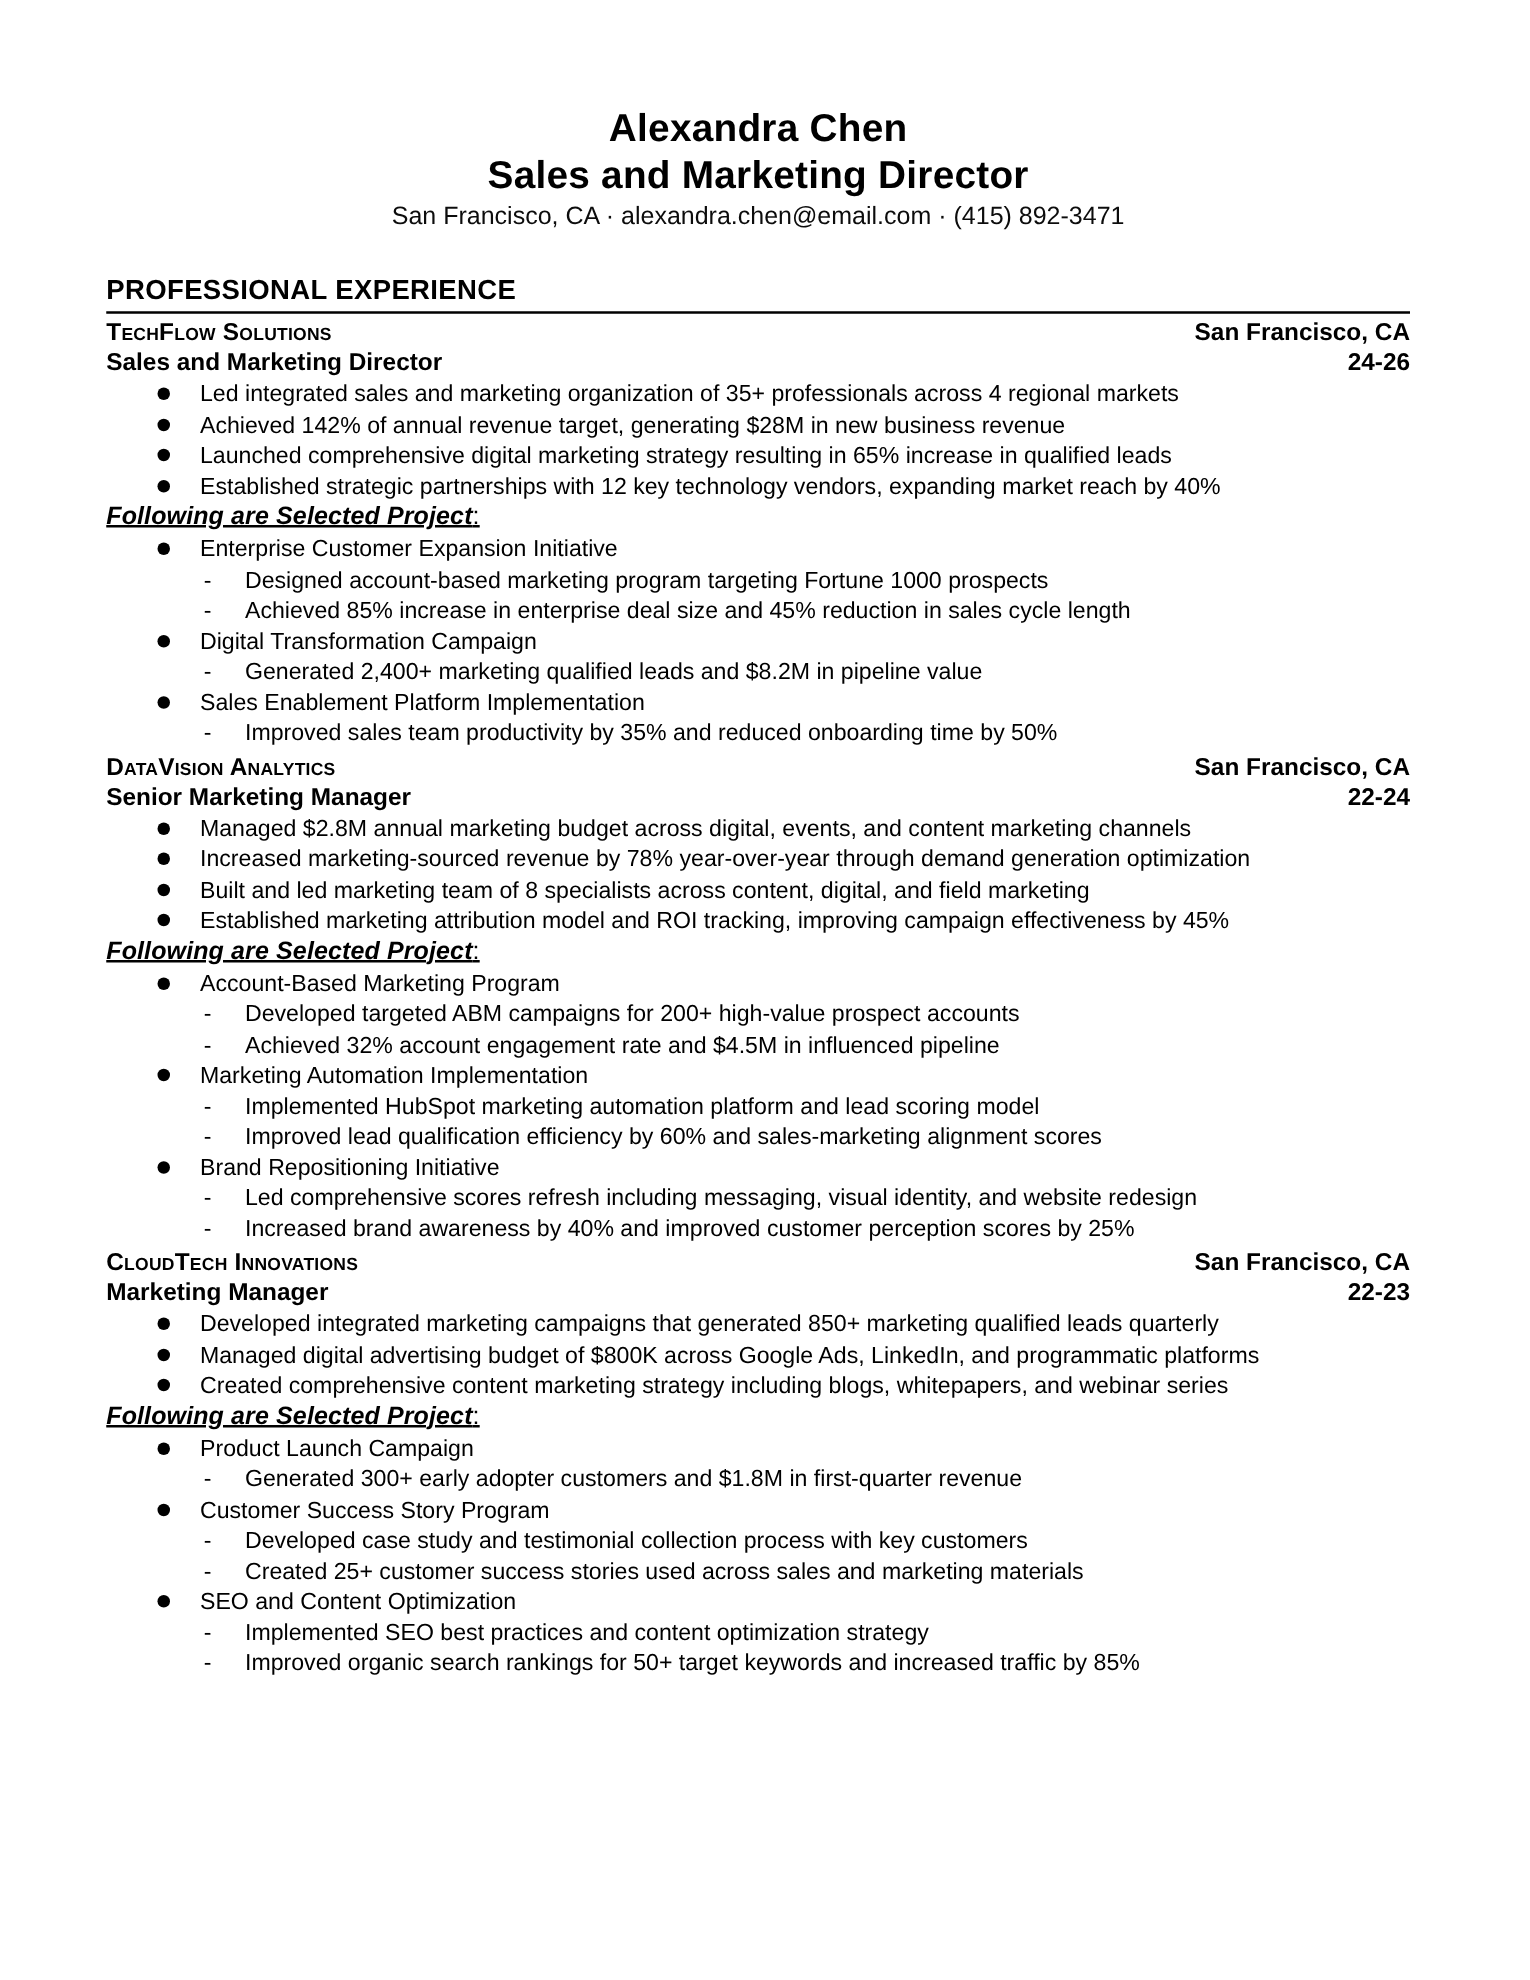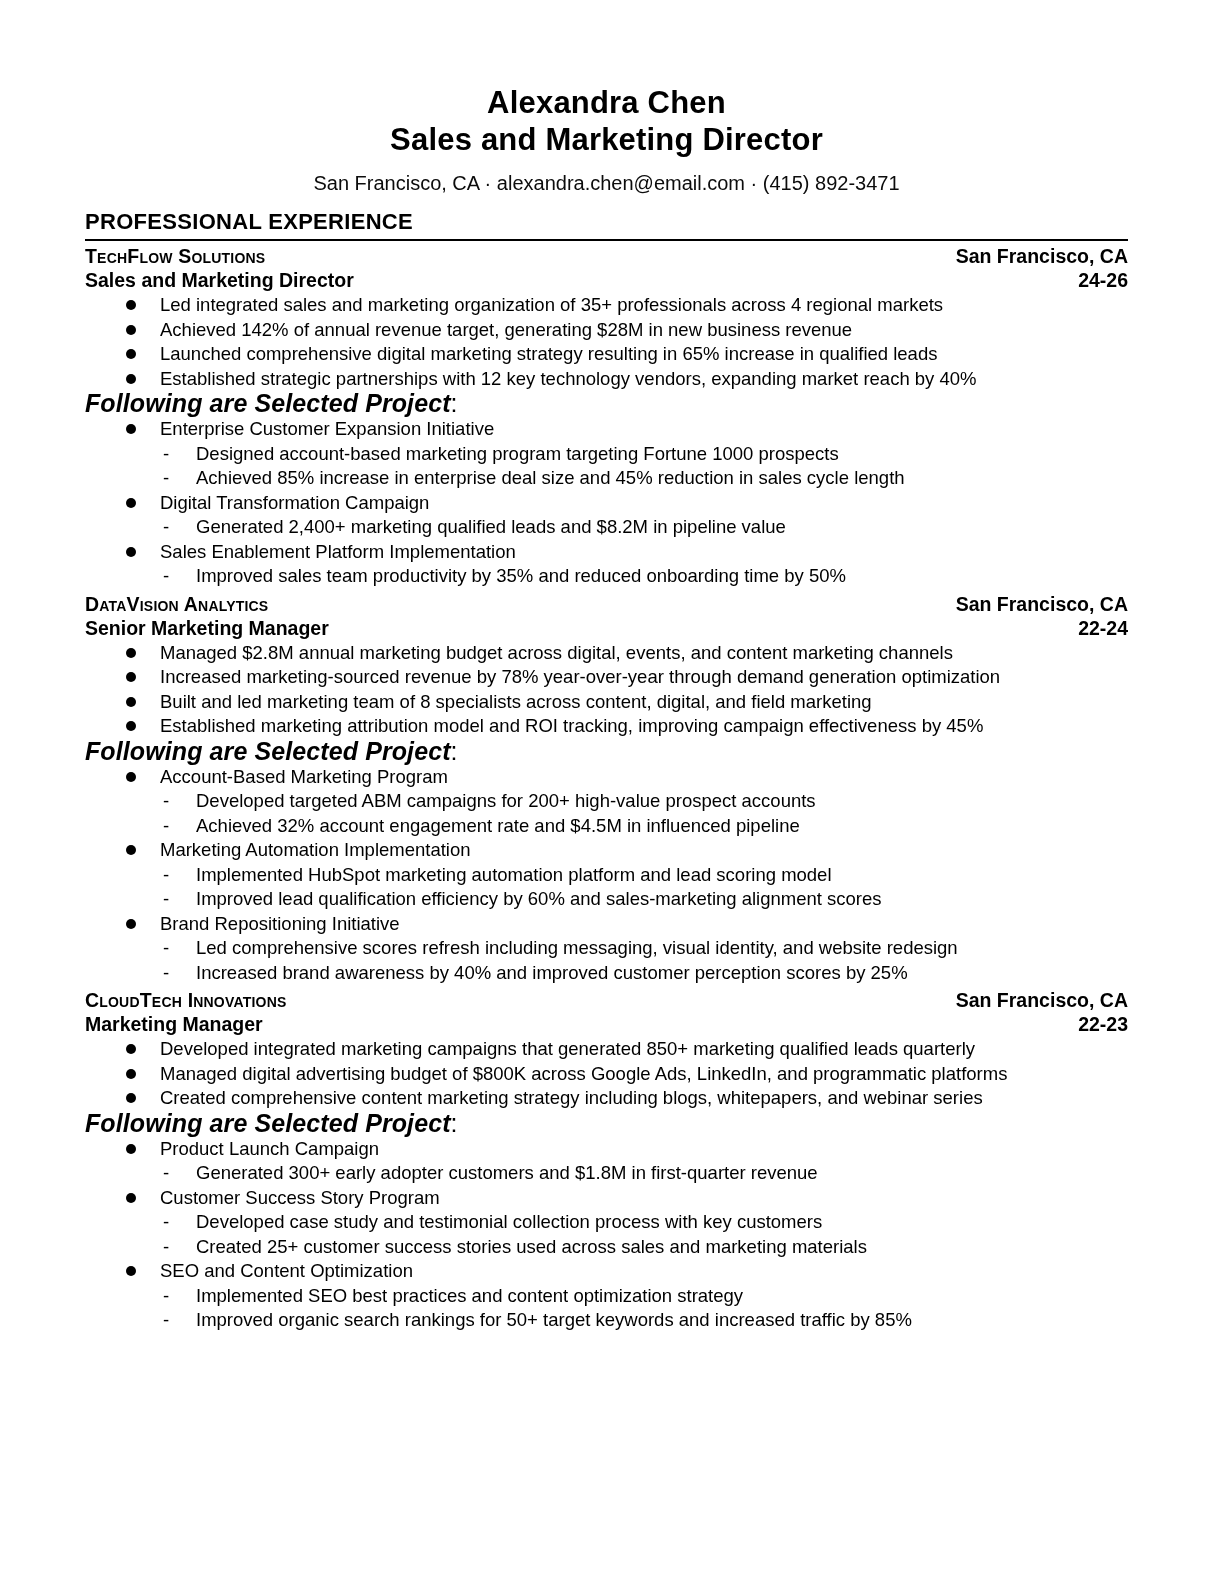--- a/index.html
+++ b/index.html
@@ -25,27 +25,27 @@
   }
   .headline {
     font-size: 31px;
     font-weight: 700;
     line-height: 37px;
     letter-spacing: 0.2px;
   }
   .contact {
     font-size: 20px;
     line-height: 26px;
-    margin-top: 12px;
+    margin-top: 2px;
     color: #0c0c0c;
   }
 
   
   .section-heading {
-    margin-top: 14px;
+    margin-top: 34px;
     font-size: 22px;
     font-weight: 800;
     letter-spacing: 0.3px;
     line-height: 24px;
     padding-bottom: 5px;
     border-bottom: 2.5px solid #000;
   }
 
   
   .job { margin-top: 3px; }
@@ -94,25 +94,26 @@
     max-width: 855px;
   }
   .details > li::before {
     content: "-";
     position: absolute;
     left: 3px;
     top: 0;
   }
 
   .projects-head {
-    font-size: 25px;
+    font-size: 20px;
     font-weight: 700;
     font-style: italic;
     line-height: 25px;
     letter-spacing: 0.1px;
+    text-decoration: underline;
   }
   .projects-head .colon { font-style: normal; font-weight: 400; }
 </style>
 </head>
 <body>
 
 <div class="page">
 
   <div class="resume-header">
     <div class="name">Alexandra Chen</div>

